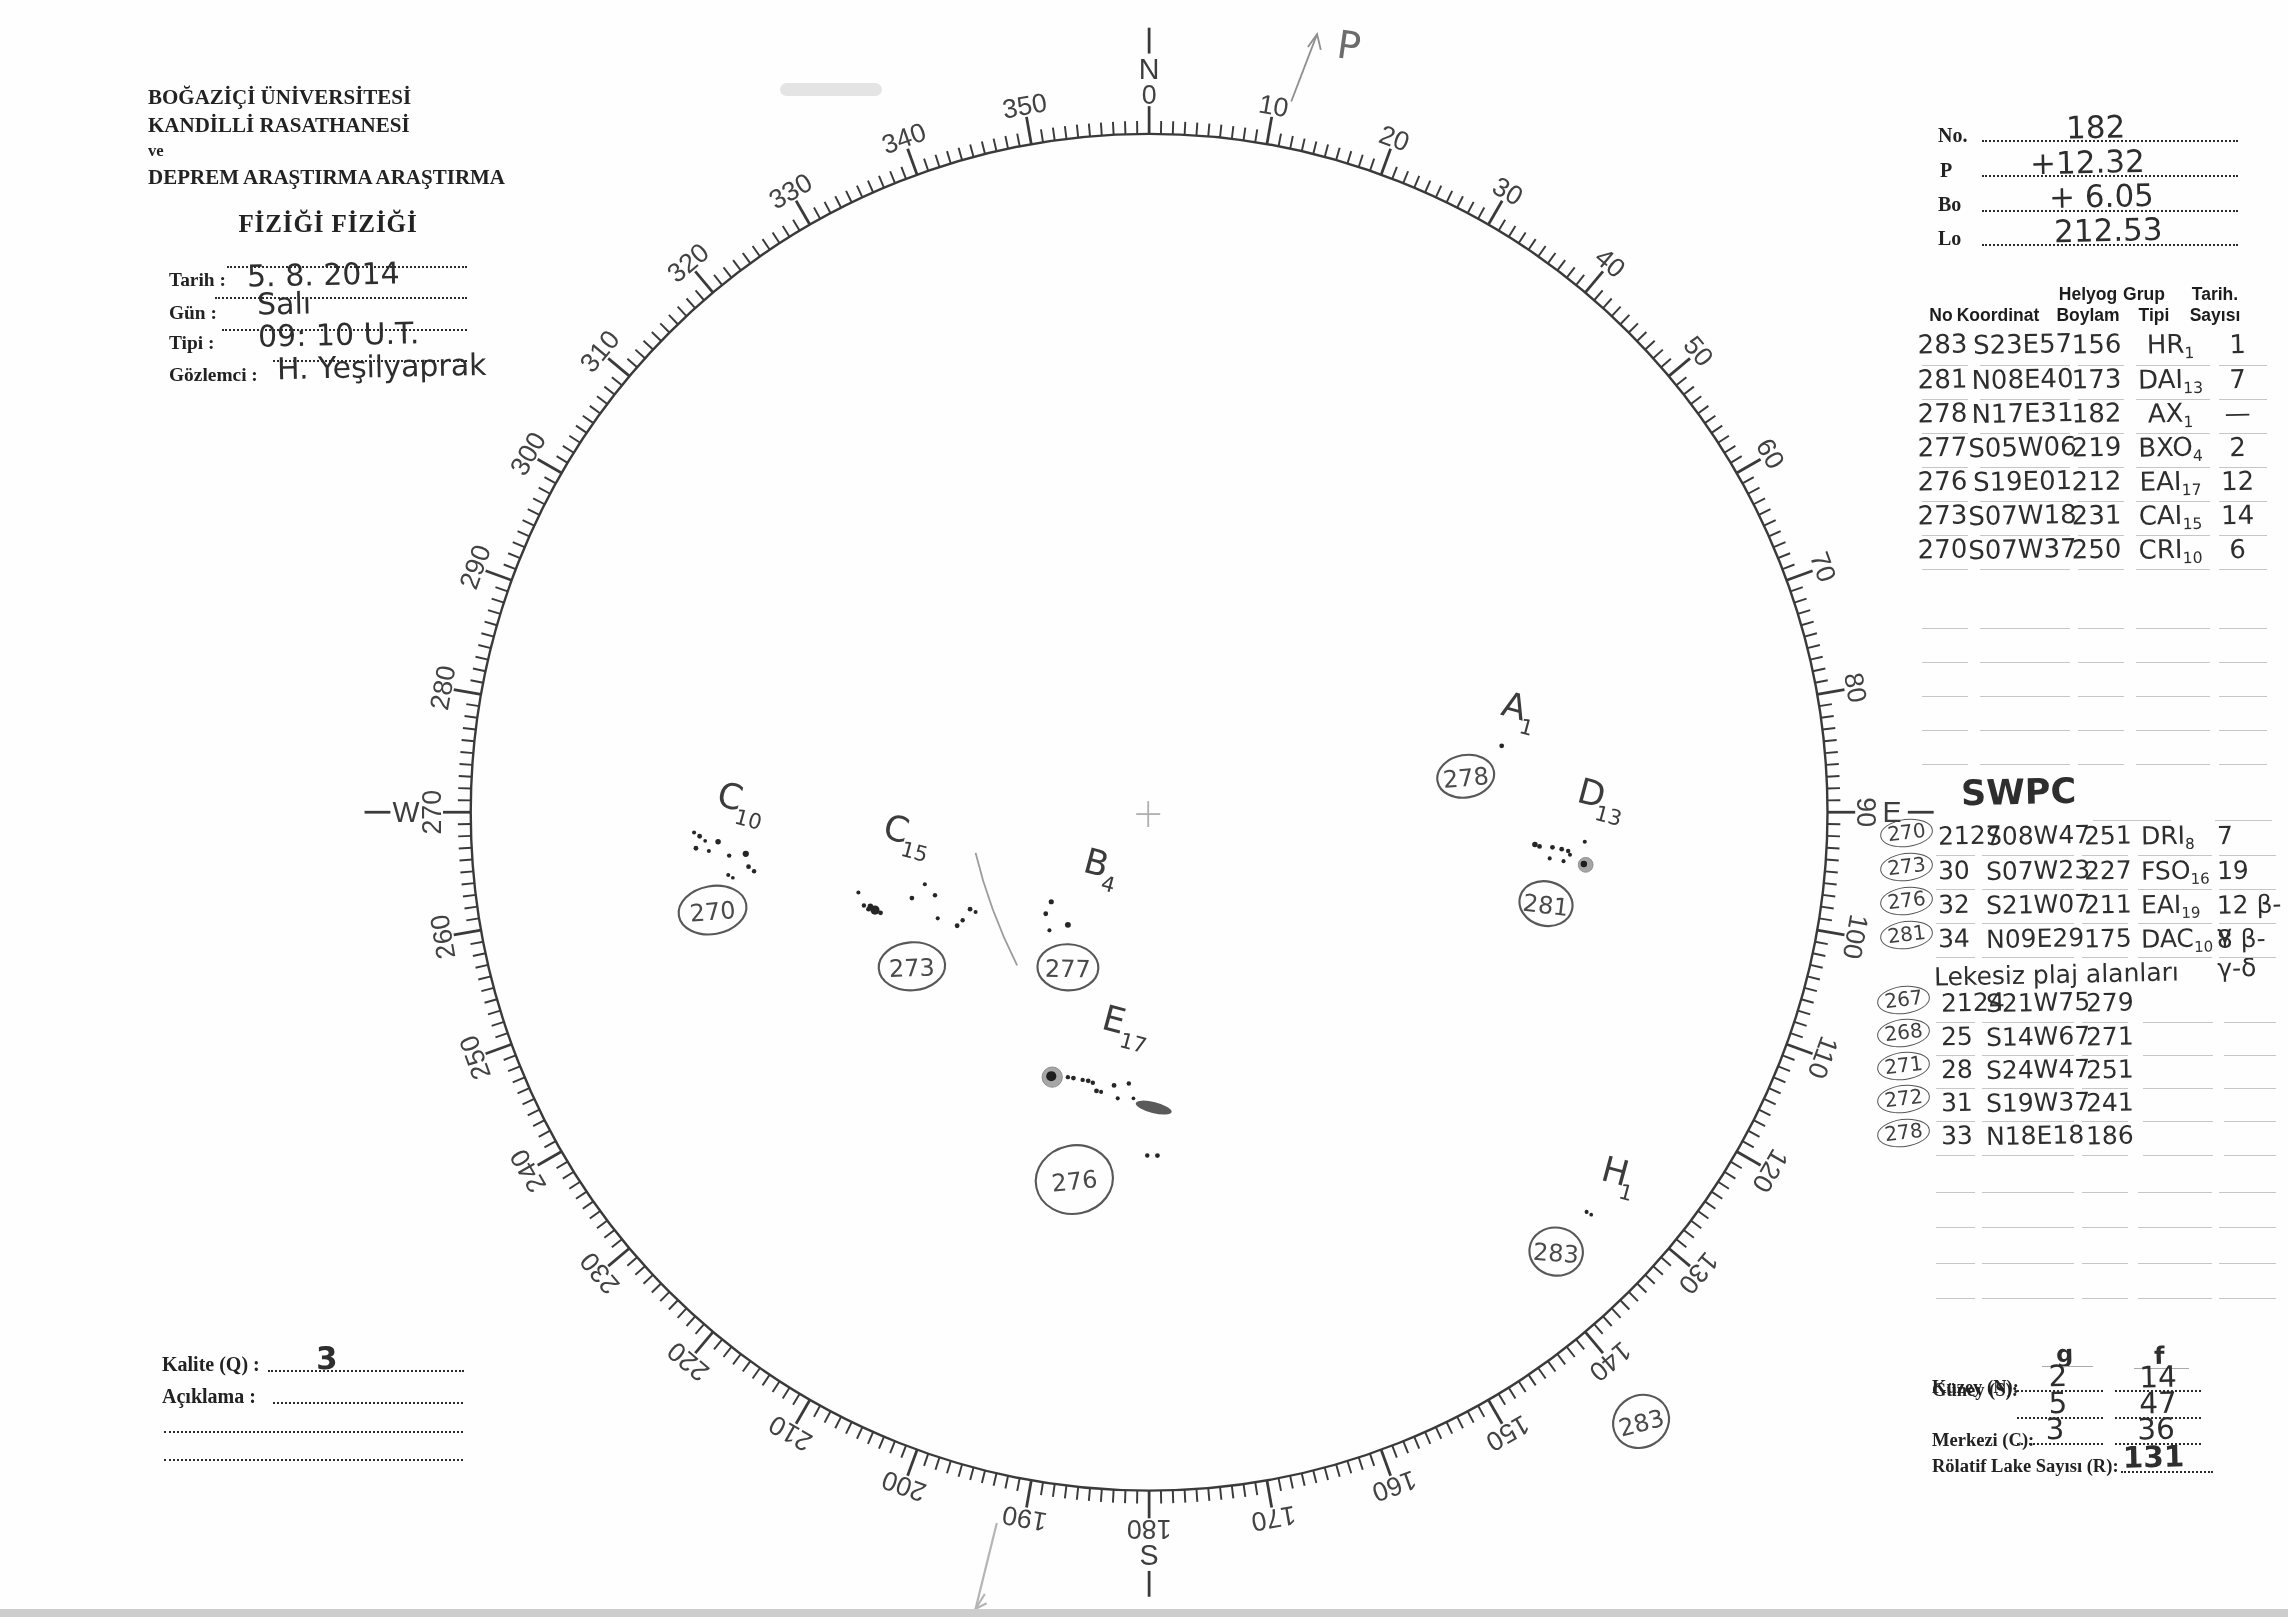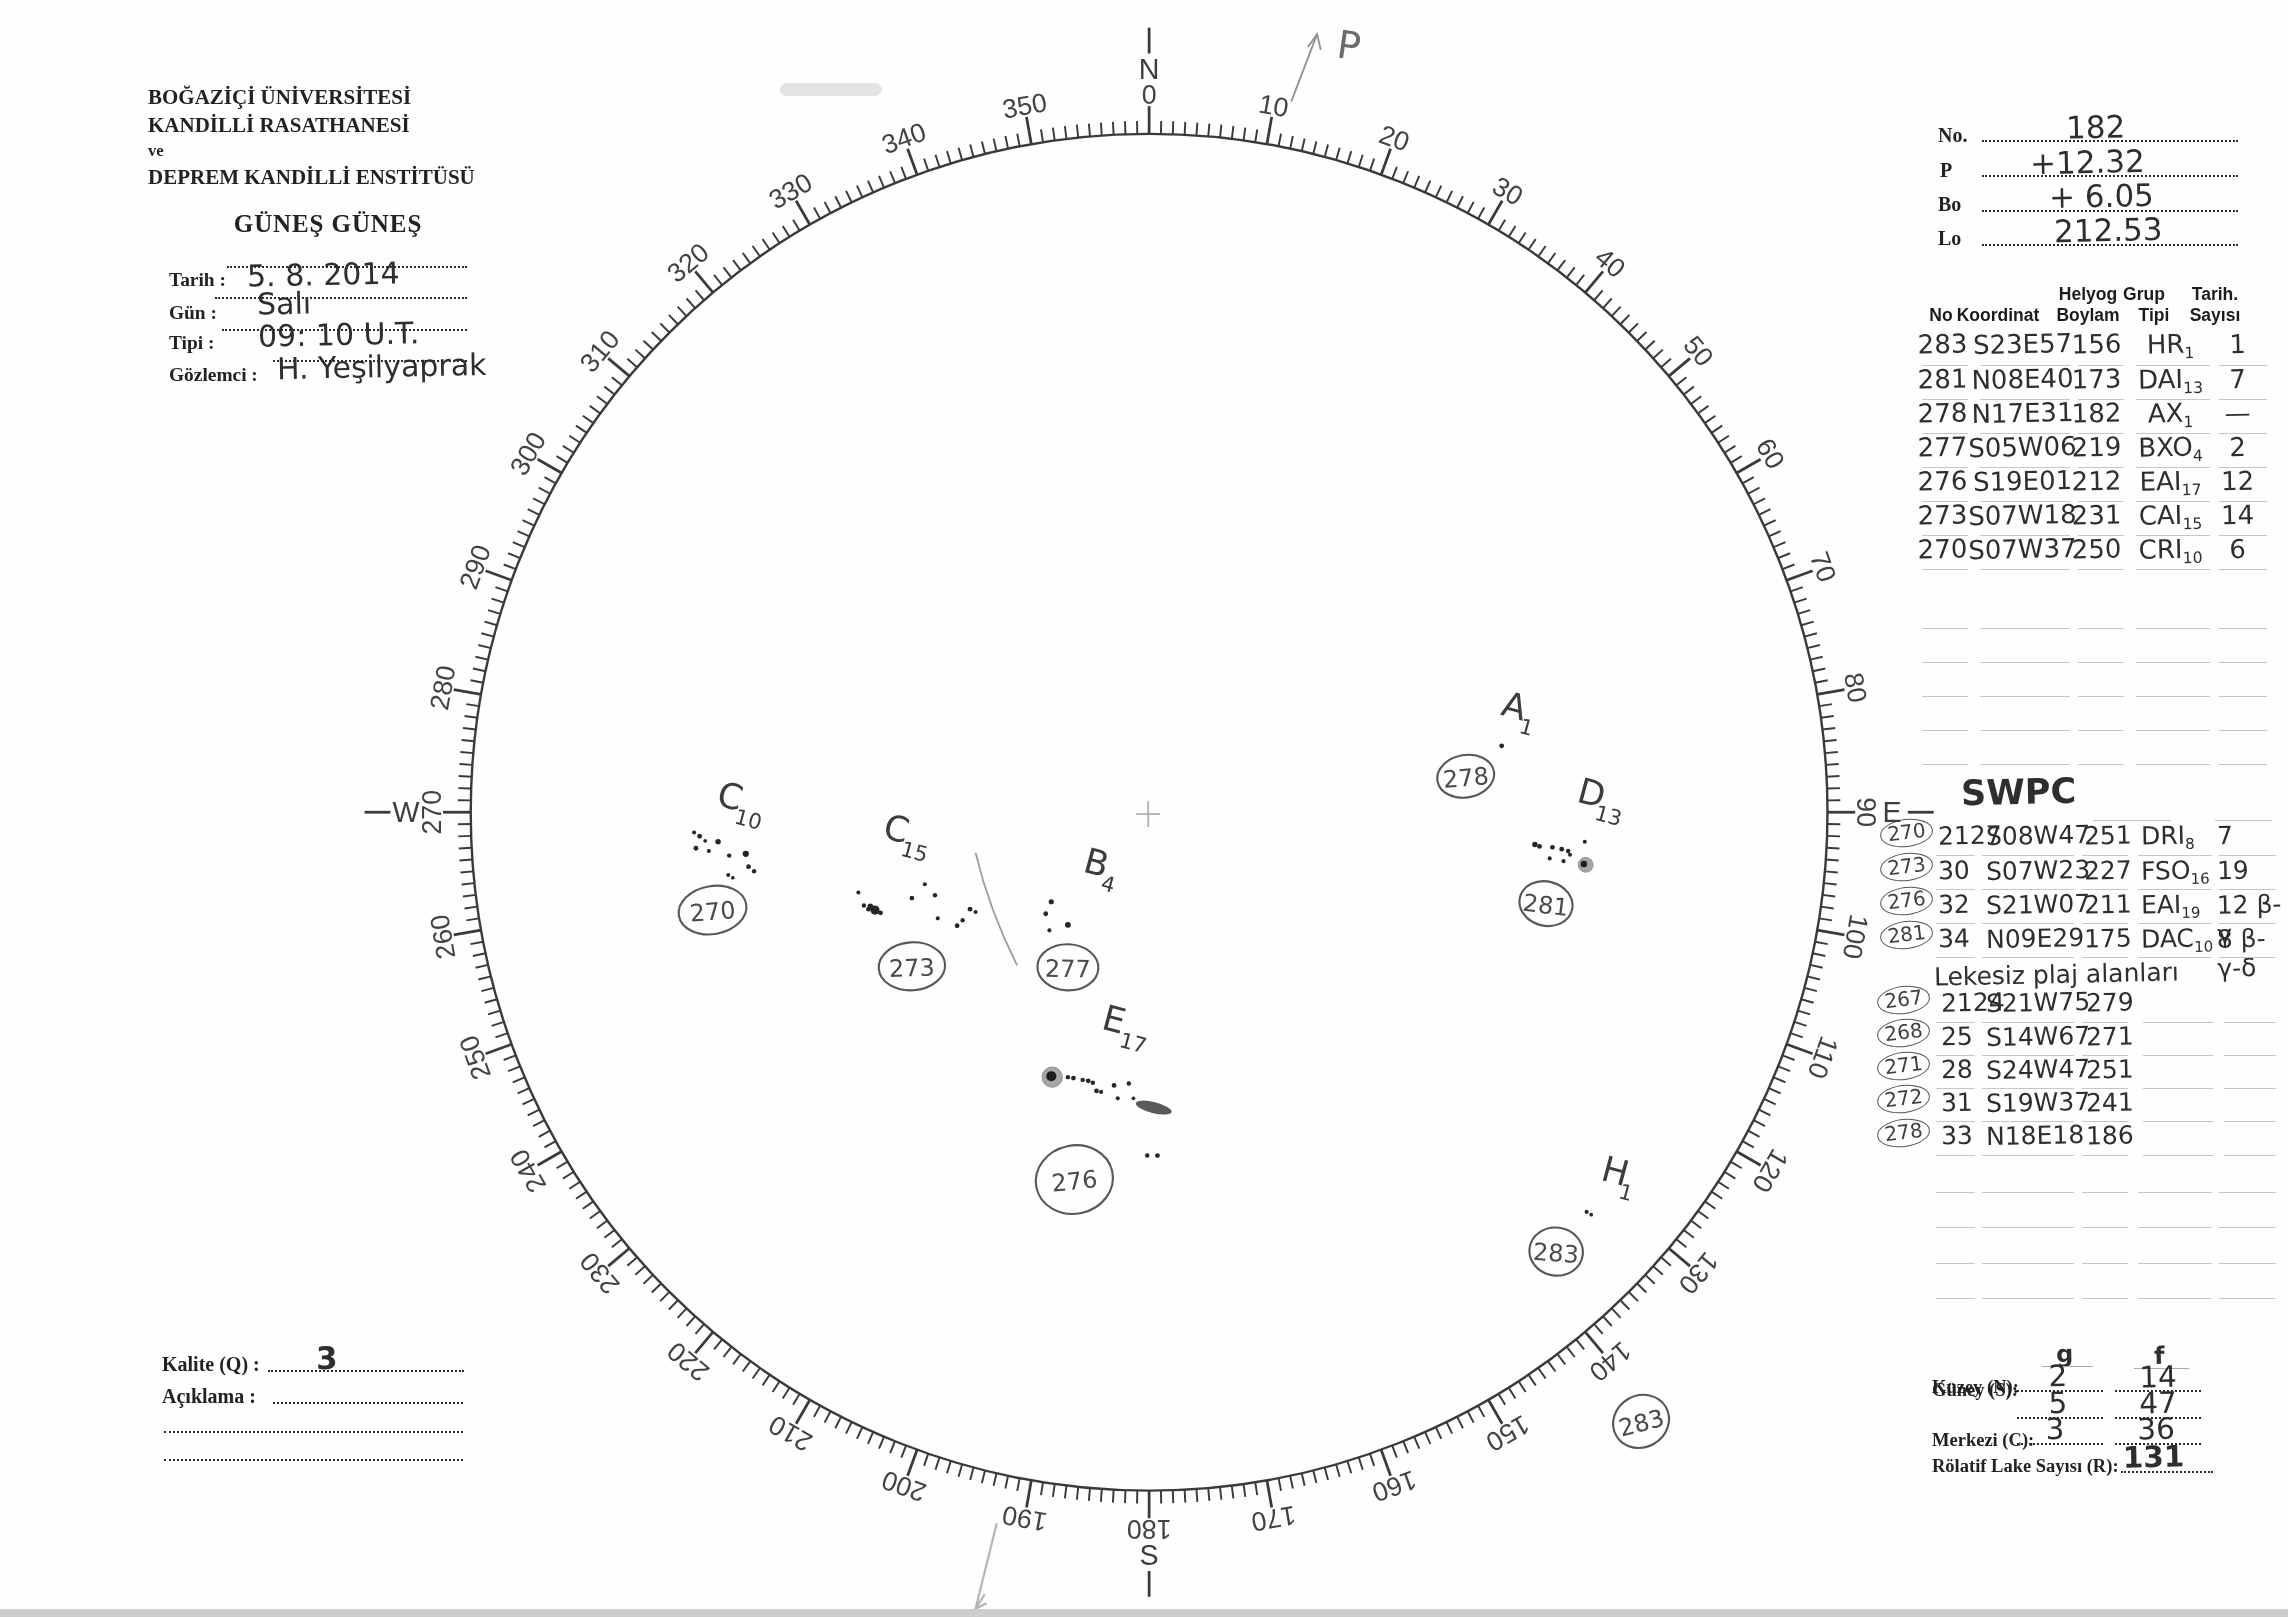--- a/index.html
+++ b/index.html
@@ -21,23 +21,23 @@
 </style>
 </head>
 <body>
 
 <div id="page">
 
   <div class="abs inst" style="left:148px;top:83px;width:360px;">
     <div class="serifb" style="font-size:21px;">BOĞAZİÇİ ÜNİVERSİTESİ</div>
     <div class="serifb" style="font-size:21px;">KANDİLLİ RASATHANESİ</div>
     <div class="serifb" style="font-size:16.6px;line-height:24px;">ve</div>
-    <div class="serifb" style="font-size:21px;">DEPREM KANDİLLİ ENSTİTÜSÜ</div>
+    <div class="serifb" style="font-size:21px;">DEPREM ARAŞTIRMA ARAŞTIRMA</div>
   </div>
-  <div class="abs serifb" style="left:148px;top:210px;width:360px;text-align:center;font-size:25px;letter-spacing:0.9px;">GÜNEŞ GÜNEŞ</div>
+  <div class="abs serifb" style="left:148px;top:210px;width:360px;text-align:center;font-size:25px;letter-spacing:0.9px;">FİZİĞİ FİZİĞİ</div>
 
   <div class="abs serifb" style="left:169px;top:269px;font-size:19.4px;">Tarih :</div>
   <div class="abs dl" style="left:227px;top:266px;width:240px;"></div>
   <div class="abs hw" style="left:247px;top:257px;font-size:30px;">5. 8. 2014</div>
 
   <div class="abs serifb" style="left:169px;top:302px;font-size:19.4px;">Gün :</div>
   <div class="abs dl" style="left:215px;top:297px;width:252px;"></div>
   <div class="abs hw" style="left:257px;top:286px;font-size:30px;">Salı</div>
 
   <div class="abs serifb" style="left:169px;top:332px;font-size:19.4px;">Tipi :</div>

